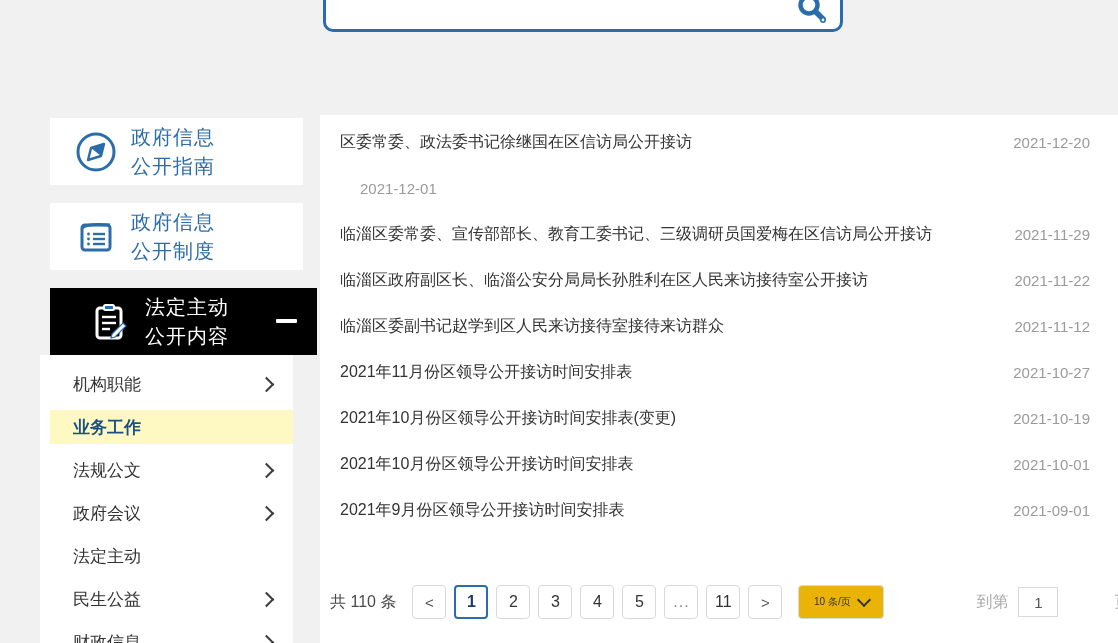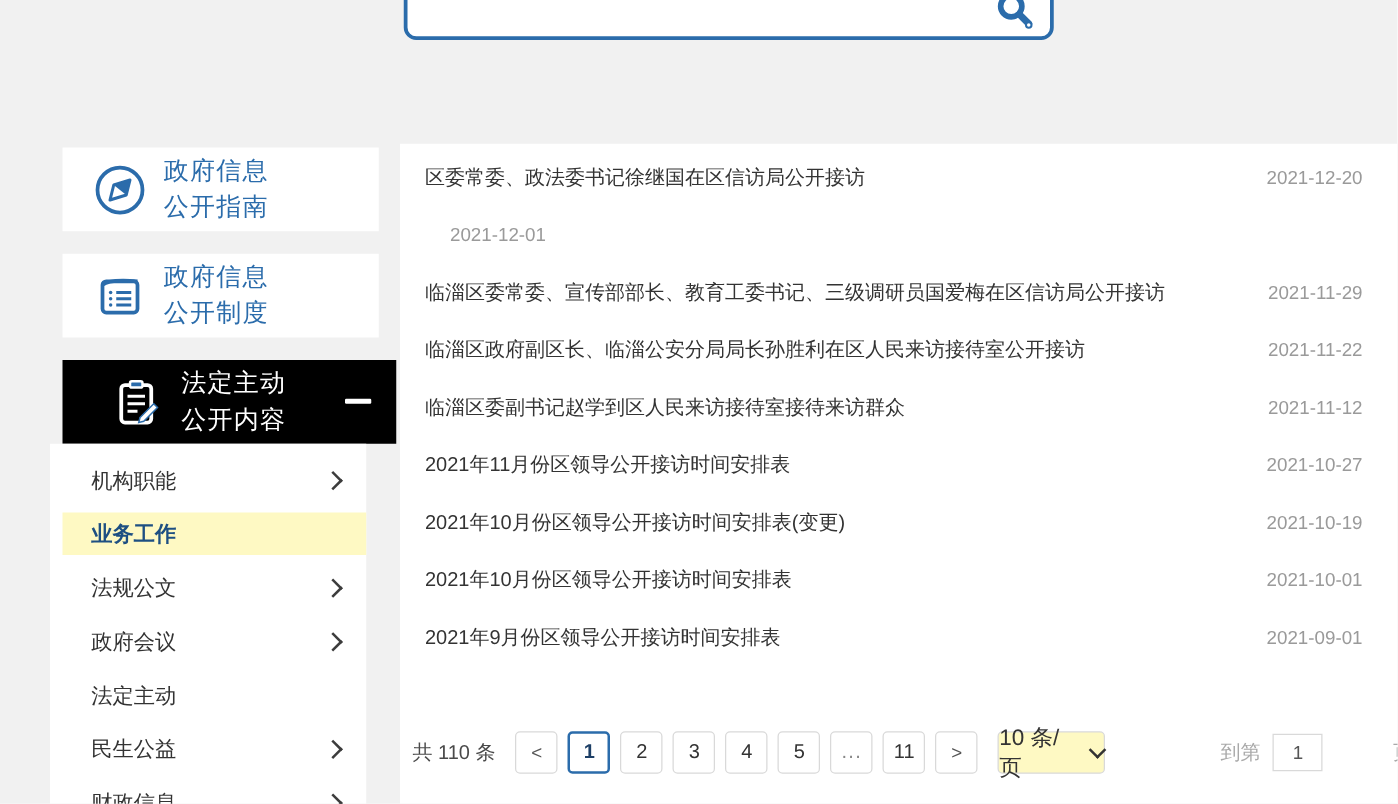--- a/index.html
+++ b/index.html
@@ -60,22 +60,22 @@
   .pg-btn{
     min-width:34px;height:34px;box-sizing:border-box;border:1px solid #d9d9d9;border-radius:4px;
     background:#fff;display:flex;align-items:center;justify-content:center;
     font-size:16px;color:#333;margin-right:8px;cursor:pointer;padding:0 6px;
   }
   .pg-btn.active{border:2px solid #2b6cab;color:#1d3f66;font-weight:bold;}
   .pg-btn.nav{color:#555;font-size:15px;}
   .pg-ellipsis{color:#888;letter-spacing:1px;}
   .page-size{
     min-width:86px;height:34px;box-sizing:border-box;border:1px solid #d9d9d9;border-radius:4px;
-    background:#fef9c3;display:flex;align-items:center;justify-content:center;gap:8px;
-    font-size:18px;color:#333;margin-left:8px;cursor:pointer;
+    background:#eab308;display:flex;align-items:center;justify-content:center;gap:8px;
+    font-size:10px;color:#333;margin-left:8px;cursor:pointer;
   }
   .caret-down{width:8px;height:8px;border-right:2px solid #333;border-bottom:2px solid #333;transform:rotate(45deg);margin-top:-4px;}
   .goto{display:flex;align-items:center;margin-left:46px;}
   .goto .gtxt{font-size:16px;color:#a9a9a9;white-space:nowrap;margin-left:46px;}
   .goto input{
     width:40px;height:30px;box-sizing:border-box;border:1px solid #d9d9d9;
     text-align:center;font-size:15px;color:#555;margin:0 10px;outline:none;background:#fff;
   }
   .confirm-btn{
     height:34px;box-sizing:border-box;border:1px solid #d9d9d9;border-radius:4px;background:#fff;

